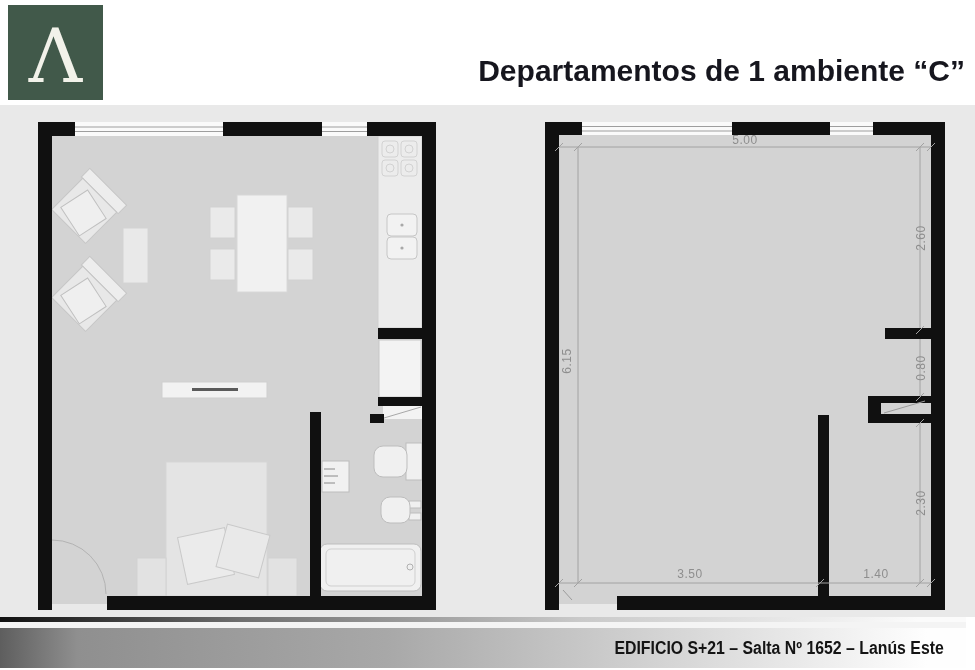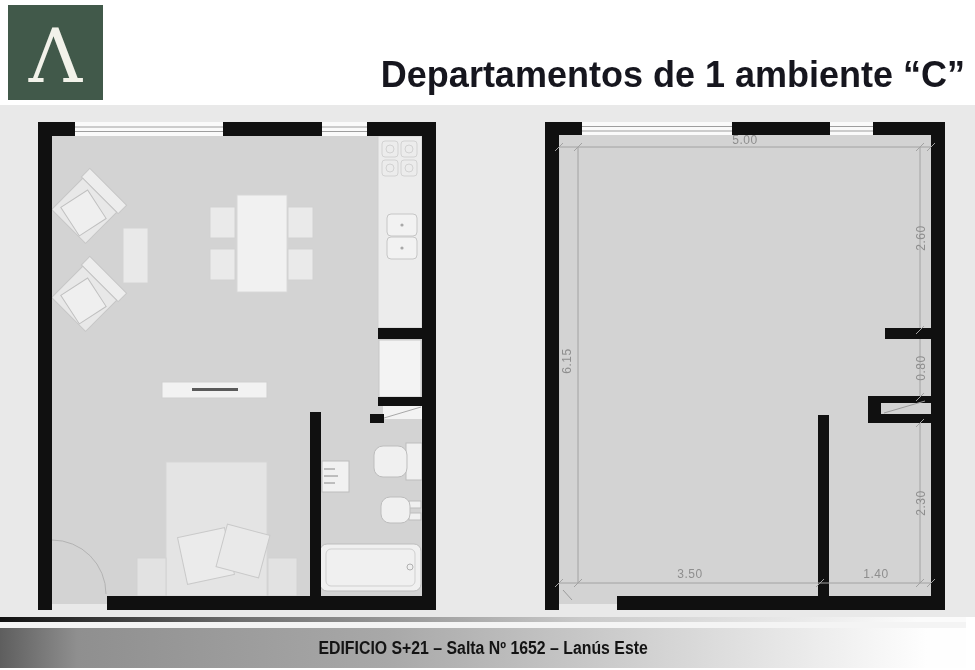--- a/index.html
+++ b/index.html
@@ -2,31 +2,31 @@
 <html><head>
 <meta charset="utf-8">
 <style>
   html,body{margin:0;padding:0;}
   body{width:975px;height:670px;background:#ffffff;position:relative;overflow:hidden;
        font-family:"Liberation Sans",sans-serif;}
   .logo{position:absolute;left:8px;top:5px;width:95px;height:95px;
         display:flex;align-items:center;justify-content:center;}
   .logo .glyph{color:#f2f2ea;font-family:"DejaVu Serif","Liberation Serif",serif;
         font-size:74px;line-height:1;margin-top:6px;}
-  .title{position:absolute;top:54px;right:10px;font-size:36px;font-weight:bold;
+  .title{position:absolute;top:54px;right:10px;font-size:30px;font-weight:bold;
         color:#16161e;letter-spacing:0px;white-space:nowrap;}
   .band{position:absolute;left:0;top:105px;width:975px;height:512px;background:#e9e9e9;}
   svg.plans{position:absolute;left:0;top:105px;}
   svg text{font-family:"Liberation Sans",sans-serif;}
   .dimtext{font-size:12px;letter-spacing:0.5px;}
   .footer{position:absolute;left:0;top:617px;width:975px;height:53px;}
   .footer-strip{height:5px;margin-right:9px;
      background:linear-gradient(to right,#101010,#6f6f6f 25%,#c9c9c9 60%,#fbfbfb 95%);}
   .footer-gap{height:6px;background:#f4f4f4;margin-right:9px;}
-  .footer-bar{height:40px;margin-right:9px;display:flex;align-items:center;justify-content:center;
+  .footer-bar{height:40px;margin-right:9px;display:flex;align-items:center;justify-content:flex-end;
      background:linear-gradient(to right,#5e5e5e,#8f8f8f 8%,#a8a8a8 40%,#d9d9d9 72%,#fefefe 96%);}
   .footer-bar span{font-size:18px;font-weight:bold;color:#141414;display:inline-block;
      transform:scaleX(.88);transform-origin:center;white-space:nowrap;}
 </style>
 </head>
 <body>
 
 <div class="logo" style="background: rgb(65, 89, 74);">
   <span class="glyph">Λ</span>
 </div>

